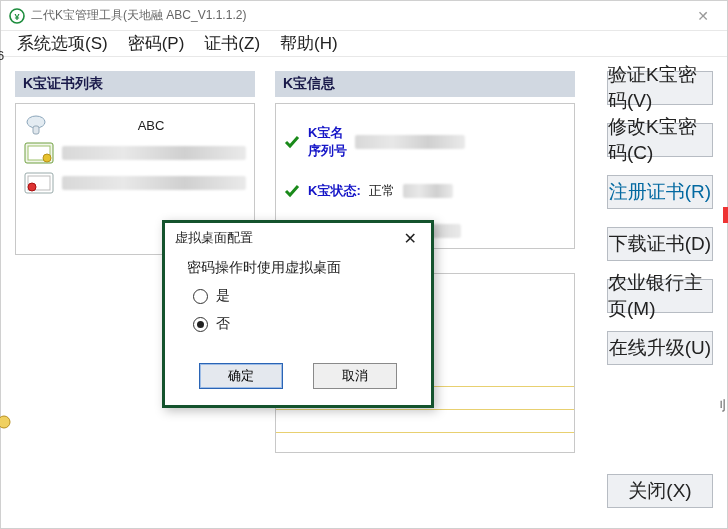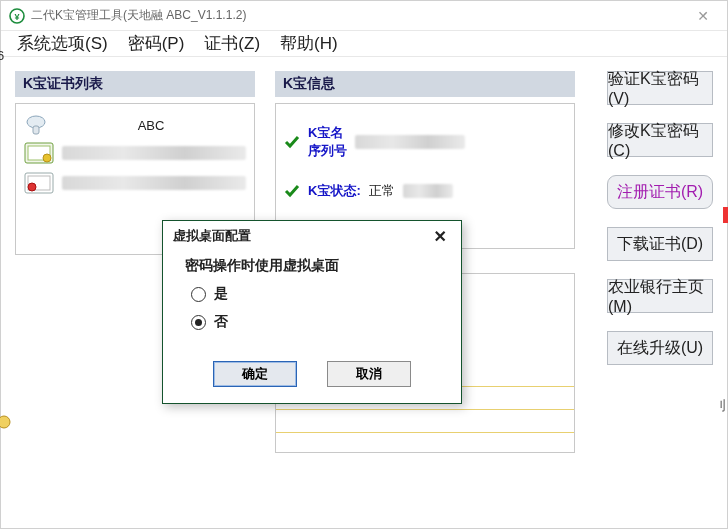--- a/index.html
+++ b/index.html
@@ -38,25 +38,25 @@
   .info-row { display:flex; align-items:center; gap:8px; font-size:13px;margin-top:12px; }
   .check-icon { width:16px; height:14px; }
   .info-label { color:#1515c7; font-weight:bold; white-space:nowrap; }
   .blur-val { width: 110px; height:14px; background: linear-gradient(90deg,#d8d8d8,#e8e8e8,#d0d0d0,#eaeaea); filter: blur(1.3px); border-radius:2px; }
   .status-val { color:#222; }
 
   .below-panel { margin-top: 18px; border:1px solid #c8c8c8; background:#fff; height: 180px; }
   .yellow-lines { padding-top: 90px; }
   .yellow-lines div { height:1px; background:#e8d070; margin: 22px 0; }
 
-  .side-btn { height: 34px; border:1px solid #b7bcc3; background:#eef0f3; font-size:16px; color:#222; display:flex; align-items:center; justify-content:center; cursor:pointer; }
-  .side-btn.disabled { color:#a21caf; cursor:default;border-radius:9px; }
+  .side-btn { height: 34px; border:1px solid #b7bcc3; background:#eef0f3; font-size:19px; color:#222; display:flex; align-items:center; justify-content:center; cursor:pointer; }
+  .side-btn.disabled { color:#0369a1; cursor:default; }
 
   
-  .dialog { position:absolute; left:162px; top:220px; width:300px; background:#fff; border:1px solid #14532d; box-shadow: 3px 3px 10px rgba(0,0,0,0.25); font-weight: bold; }
+  .dialog { position:absolute; left:162px; top:220px; width:272px; background:#fff; border:3px solid #14532d; box-shadow: 3px 3px 10px rgba(0,0,0,0.25); }
   .dialog .dlg-title { height:30px; display:flex; align-items:center; padding:0 10px; font-size:13px; color:#222; }
   .dialog .dlg-title .dlg-close { margin-left:auto; font-size:16px; color:#222; cursor:pointer; padding:0 4px; }
   .dialog .dlg-body { padding: 6px 22px 8px 22px; font-size:14px; color:#222; }
   .dialog .radio-row { display:flex; align-items:center; gap:8px; margin:10px 0 10px 6px; font-size:14px; }
   .dialog .radio { width:15px; height:15px; border:1.5px solid #333; border-radius:50%; display:inline-flex; align-items:center; justify-content:center; }
   .dialog .radio.checked::after { content:""; width:7px; height:7px; background:#222; border-radius:50%; }
   .dialog .dlg-btns { display:flex; gap:30px; justify-content:center; padding: 12px 0 16px 0; }
   .dialog .dlg-btn { width:84px; height:26px; border:1px solid #8a8a8a; background:#efefef; font-size:13px; display:flex; align-items:center; justify-content:center; cursor:pointer; }
   .dialog .dlg-btn.primary { background:#e4e8ee; border:1.5px solid #2a64b5; box-shadow: inset 0 0 0 1px #9dbce6; }
 
@@ -166,20 +166,21 @@
     </div>
 
     <div class="right-col">
       <div class="side-btn">验证K宝密码(V)</div>
       <div class="side-btn">修改K宝密码(C)</div>
       <div class="side-btn disabled">注册证书(R)</div>
       <div class="side-btn">下载证书(D)</div>
       <div class="side-btn">农业银行主页(M)</div>
       <div class="side-btn">在线升级(U)</div>
       <div style="flex:1"></div>
+      <div class="side-btn">关闭(X)</div>
     </div>
 
     <div class="red-mark"></div>
     <span class="gray-mark">刂</span>
   </div>
 </div>
 
 <div class="dialog">
   <div class="dlg-title">
     <span>虚拟桌面配置</span>

